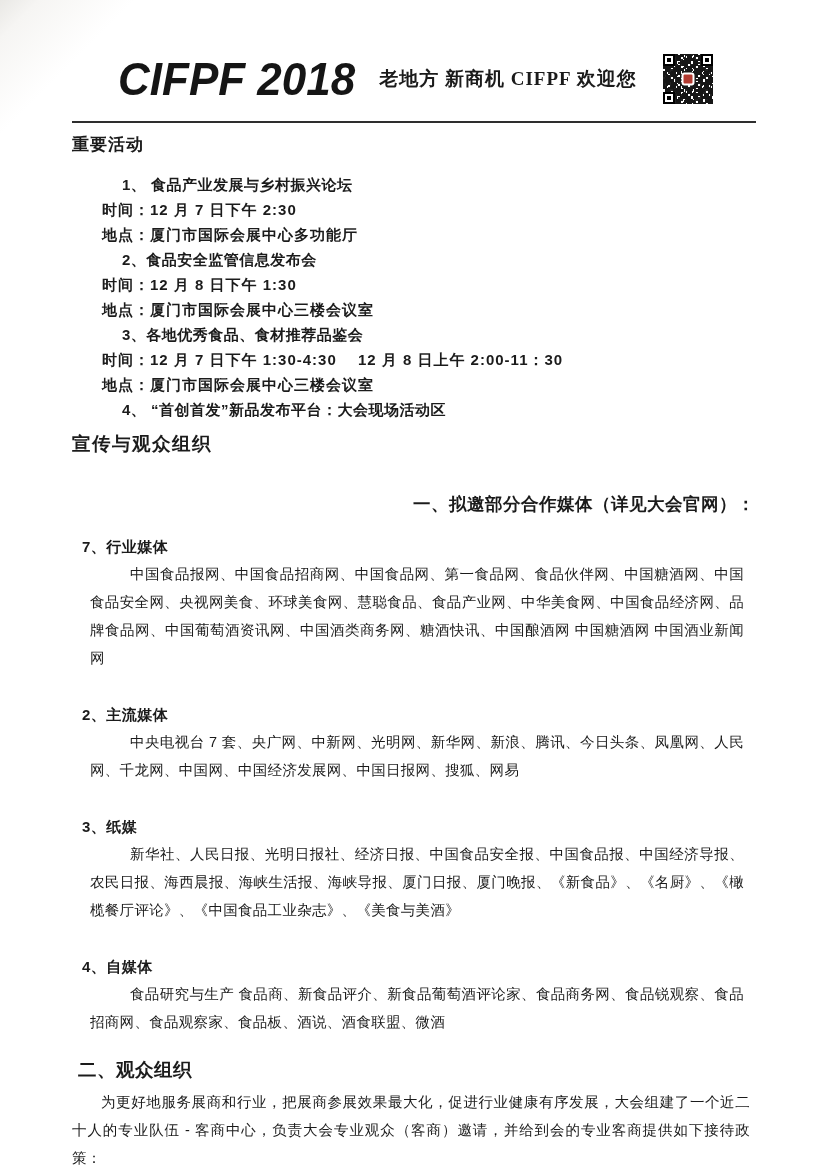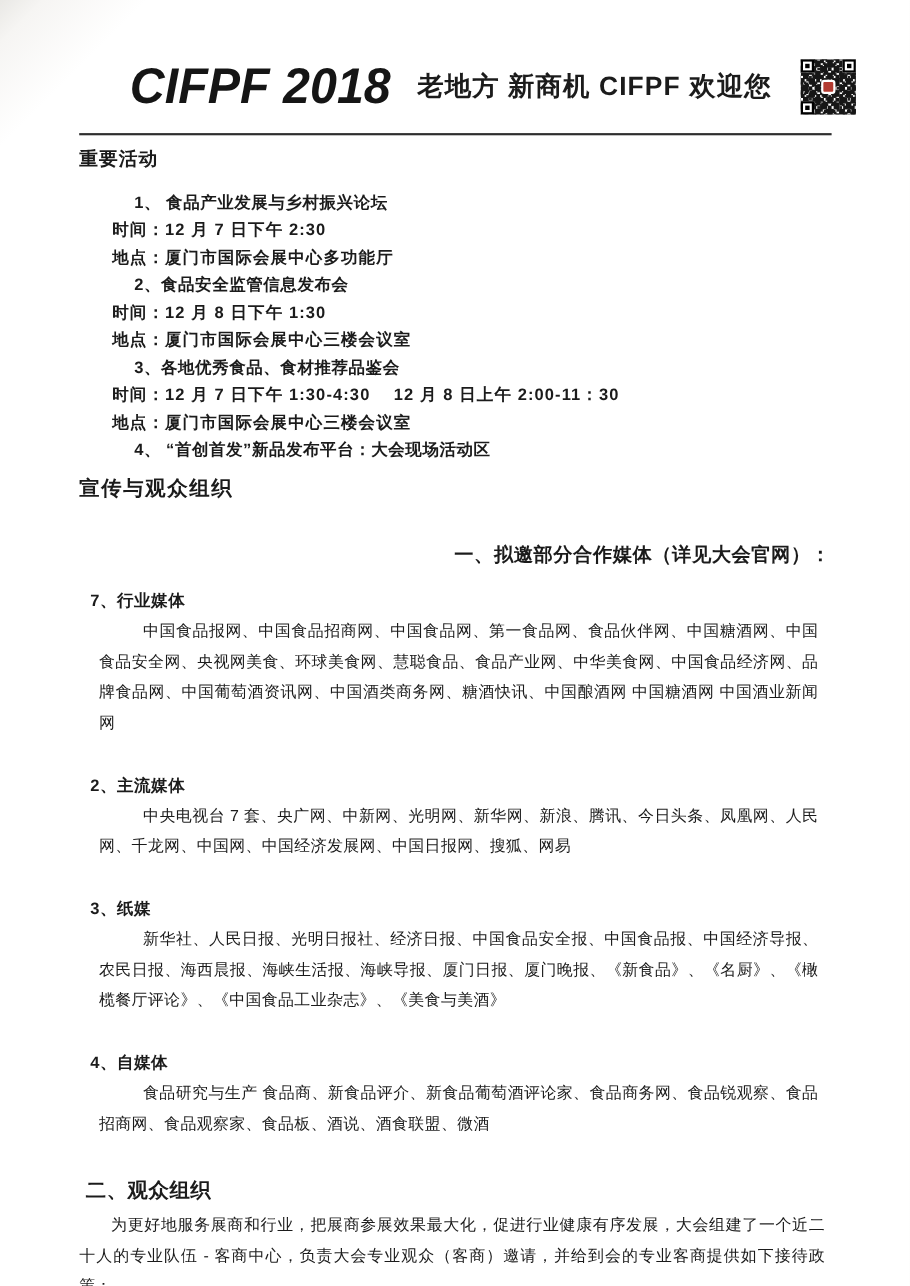--- a/index.html
+++ b/index.html
@@ -12,21 +12,21 @@
     color:#1b1b1b;overflow:hidden;
   }
   
   .header{display:flex;align-items:center;padding:52px 0 0 118px;gap:24px;}
   .logo{
     font-size:44px;font-weight:700;font-style:italic;letter-spacing:0px;
     color:#151515;white-space:nowrap;transform:scaleY(1.04);
   }
   .header-sub{display:flex;flex-direction:column;justify-content:center;}
   .header-sub .line1{font-size:16.5px;font-weight:500;letter-spacing:.5px;line-height:26px;white-space:nowrap;}
-  .header-sub .line2{font-size:24px;font-weight:600;letter-spacing:1px;line-height:28px;white-space:nowrap;}
+  .header-sub .line2{font-size:19px;font-weight:600;letter-spacing:1px;line-height:28px;white-space:nowrap;font-family:Liberation Serif, serif;}
   
   .qr{position:relative;width:54px;height:54px;background:#fff;flex:0 0 auto;}
   .qr-noise{
     position:absolute;inset:2px;
     background:
       repeating-conic-gradient(#161616 0 25%, transparent 0 50%) 0 0/7px 7px,
       repeating-conic-gradient(transparent 0 25%, #161616 0 50%) 2px 1px/11px 11px,
       repeating-conic-gradient(#222 0 25%, #fff 0 50%) 0 0/5px 5px;
   }
   .qr-finder{position:absolute;width:12px;height:12px;border:2.5px solid #000;background:#fff;
@@ -45,21 +45,21 @@
   .act-head{font-size:15px;font-weight:700;margin:0 0 0 50px;line-height:25px;letter-spacing:.5px;}
   .act-line{font-size:15px;margin:0 0 0 30px;line-height:25px;letter-spacing:1px;font-weight:bold;}
   .activities p{margin-top:0;margin-bottom:0;}
   .section-title{text-align:left;font-size:18.5px;font-weight:700;margin:9px 0 0;letter-spacing:1.5px;}
   .media-heading{font-size:17.5px;font-weight:700;margin:36px 0 0 6px;letter-spacing:.5px;text-align:right;}
   .media-group{margin-top:19px;}
   .group-label{font-size:15px;font-weight:700;margin:0 0 0 10px;line-height:24px;letter-spacing:.5px;}
   .group-text{font-size:14.5px;line-height:28px;margin:1px 0 0 18px;width:654px;
     text-align:justify;text-indent:40px;letter-spacing:.3px;}
   .gap-lg{margin-top:31px;}
-  .audience-heading{font-size:18.5px;font-weight:700;margin:33px 0 0 6px;letter-spacing:.5px;}
+  .audience-heading{font-size:18.5px;font-weight:700;margin:21px 0 0 6px;letter-spacing:.5px;}
   .intro{font-size:14.5px;line-height:28px;margin:6px 0 0 0;width:678px;
     text-align:justify;text-indent:29px;letter-spacing:.3px;}
 </style>
 </head>
 <body>
 
 <div class="page">
 
   <div class="header">
     <div class="logo">CIFPF 2018</div>

